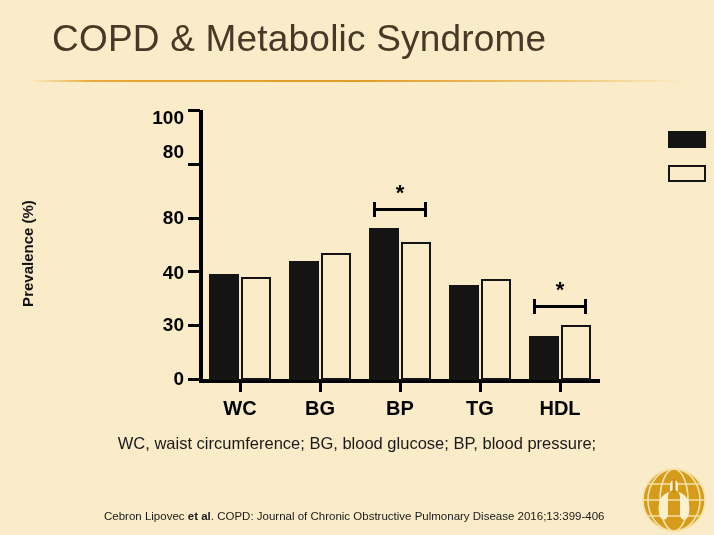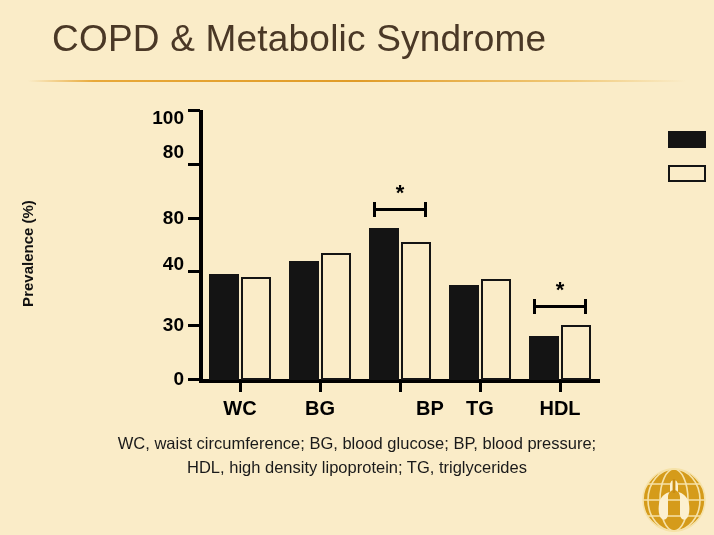--- a/index.html
+++ b/index.html
@@ -116,35 +116,35 @@
 
     <div id="plot">
       <div id="yaxis"></div>
       <div id="xaxis"></div>
       <div id="ytick-group">
           <div class="ytick" style="top: 268px;"></div>
           <div class="ytick-label" style="top: 269px;">0</div>
           <div class="ytick" style="top: 214.2px;"></div>
           <div class="ytick-label" style="top: 215.2px;">30</div>
           <div class="ytick" style="top: 160.4px;"></div>
-          <div class="ytick-label" style="top: 154px;">40</div>
+          <div class="ytick-label" style="top: 163px;">40</div>
           <div class="ytick" style="top: 106.6px;"></div>
           <div class="ytick-label" style="top: 107.6px;">80</div>
           <div class="ytick" style="top: 52.8px;"></div>
           <div class="ytick-label" style="top: 42px;">80</div>
           <div class="ytick" style="top: -1px;"></div>
           <div class="ytick-label" style="top: 8px;">100</div>
         </div>
       <div id="xtick-group">
           <div class="xtick" style="left: 38.5px;"></div>
           <div class="xtick-label" style="left: 40px;">WC</div>
           <div class="xtick" style="left: 118.5px;"></div>
           <div class="xtick-label" style="left: 120px;">BG</div>
           <div class="xtick" style="left: 198.5px;"></div>
-          <div class="xtick-label" style="left: 200px; margin-left: 30px;">BP</div>
+          <div class="xtick-label" style="left: 200px;">BP</div>
           <div class="xtick" style="left: 278.5px;"></div>
           <div class="xtick-label" style="left: 280px;">TG</div>
           <div class="xtick" style="left: 358.5px;"></div>
           <div class="xtick-label" style="left: 360px;">HDL</div>
         </div>
       <div id="bar-group">
           <div class="bar copd" title="COPD WC: 39%" style="left: 9px; width: 30px; height: 105.91px;"></div>
           <div class="bar ctrl" title="Controls WC: 38%" style="left: 41px; width: 30px; height: 103.22px;"></div>
           <div class="bar copd" title="COPD BG: 44%" style="left: 89px; width: 30px; height: 119.36px;"></div>
           <div class="bar ctrl" title="Controls BG: 47%" style="left: 121px; width: 30px; height: 127.43px;"></div>
@@ -178,23 +178,23 @@
         <div class="legend-row">
           <span class="legend-swatch open"></span>
 
         </div>
       </div>
     </div>
   </div>
 
   <div id="caption">
     <div>WC, waist circumference; BG, blood glucose; BP, blood pressure;</div>
-    <div>HDL, high density lipoprotein; TG, triglycerides</div>
   </div>
 
+  <div id="citation"><span>Cebron Lipovec </span><span class="b">et al</span><span>.   COPD: Journal of Chronic Obstructive Pulmonary Disease 2016;13:399-406</span></div>
 
   <div id="logo">
     <svg viewBox="0 0 68 68" width="68" height="68" aria-hidden="true">
       <circle cx="34" cy="34" r="31" fill="#d59b1a"></circle>
       <g fill="none" stroke="#f6e2a8" stroke-width="1.6">
         <circle cx="34" cy="34" r="31"></circle>
         <ellipse cx="34" cy="34" rx="14" ry="31"></ellipse>
         <ellipse cx="34" cy="34" rx="26" ry="31"></ellipse>
         <line x1="3" y1="34" x2="65" y2="34"></line>
         <path d="M8 18 H60"></path>

